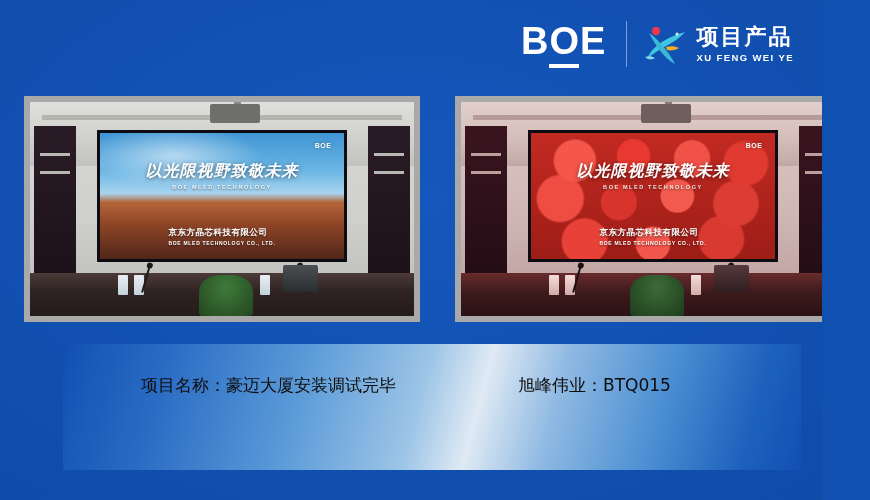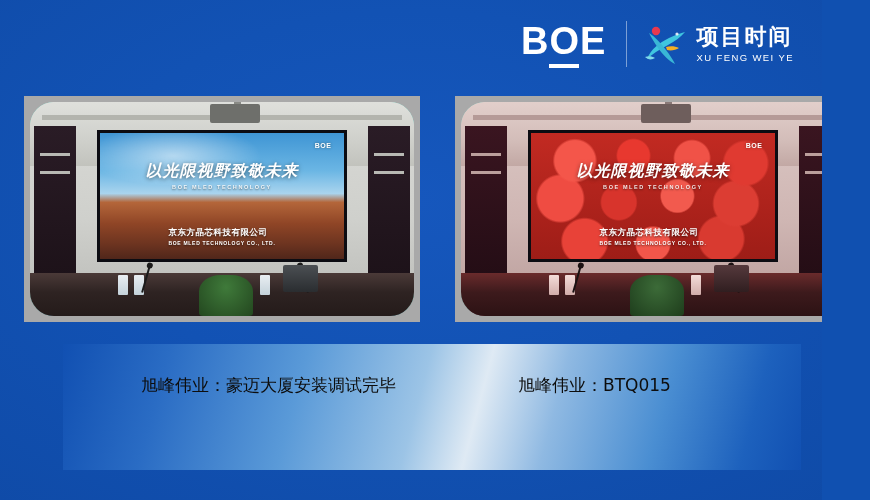--- a/index.html
+++ b/index.html
@@ -38,33 +38,33 @@
   }
   .partner-wrap { display:flex; align-items:center; gap:9px; }
   .partner-mark { width:44px; height:42px; display:block; }
   .partner-txt { display:flex; flex-direction:column; justify-content:center; }
   .partner-cn {
     color:#ffffff; font-size:22px; font-weight:700; letter-spacing:2px;
     line-height:24px;
     font-family:"DejaVu Sans","Liberation Sans",sans-serif;
   }
   .partner-en {
-    color:#ffffff; font-size:9.5px; font-weight:400; letter-spacing:1.4px;
+    color:#ffffff; font-size:9.5px; font-weight:700; letter-spacing:1.4px;
     line-height:13px; margin-top:2px;
     font-family:"Liberation Sans","DejaVu Sans",sans-serif;
   }
 
   
   .photo-frame {
     position:absolute; top:96px; width:396px; height:226px;
     background:#a9a9a9; padding:6px;
   }
   #photo-left  { left:24px; }
   #photo-right { left:455px; }
-  .photo-inner { position:relative; width:100%; height:100%; overflow:hidden; background:#14b8a6;border-radius:24px; }
+  .photo-inner { position:relative; width:100%; height:100%; overflow:hidden; background:#14b8a6; }
 
   
   .room { position:absolute; inset:0; }
   .ceiling {
     position:absolute; left:0; top:0; width:100%; height:30%;
   }
   .ceiling-band {
     position:absolute; left:3%; right:3%; top:20%; height:5px;
   }
   .projector {
@@ -225,21 +225,21 @@
     <div class="partner-wrap">
       <svg class="partner-mark" viewBox="0 0 44 42">
         <circle cx="13" cy="8" r="4.2" fill="#e8394f"></circle>
         <path d="M4 36 C8 26 16 20 26 15 C32 12 38 10 42 9 C38 14 32 18 25 22 C16 27 9 31 4 36 Z" fill="#3fc6e0"></path>
         <path d="M6 10 C12 14 18 20 23 27 C27 32 30 37 32 41 C26 38 20 32 15 25 C11 19 8 14 6 10 Z" fill="#39b7d6"></path>
         <path d="M23 24 C27 23 32 23 36 25 C33 27 28 28 24 27 Z" fill="#f4b024"></path>
         <path d="M2 34 C5 33 9 33 12 35 C9 37 5 37 2 34 Z" fill="#7fd9e8"></path>
         <circle cx="34" cy="11" r="1.6" fill="#ffffff" opacity=".85"></circle>
       </svg>
       <div class="partner-txt">
-        <div class="partner-cn">项目时间</div>
+        <div class="partner-cn">项目产品</div>
         <div class="partner-en">XU FENG WEI YE</div>
       </div>
     </div>
 
   </div>
 
   <div class="photo-frame" id="photo-left">
     <div class="photo-inner">
       <div class="room">
         <div class="ceiling">
@@ -323,21 +323,21 @@
         <div class="mic" style="left:71%; transform:rotate(-16deg)"></div>
         <div class="monitor" style="left:66%"></div>
         <div class="plant"></div>
       </div>
     </div>
   </div>
 
   <div id="info-banner">
 
     <div class="info-col" id="info-col-left">
-      <div class="info-line">旭峰伟业：豪迈大厦安装调试完毕</div>
+      <div class="info-line">项目名称：豪迈大厦安装调试完毕</div>
     </div>
 
     <div class="info-col" id="info-col-right">
       <div class="info-line">旭峰伟业：BTQ015</div>
     </div>
 
   </div>
 
 </div>
 

